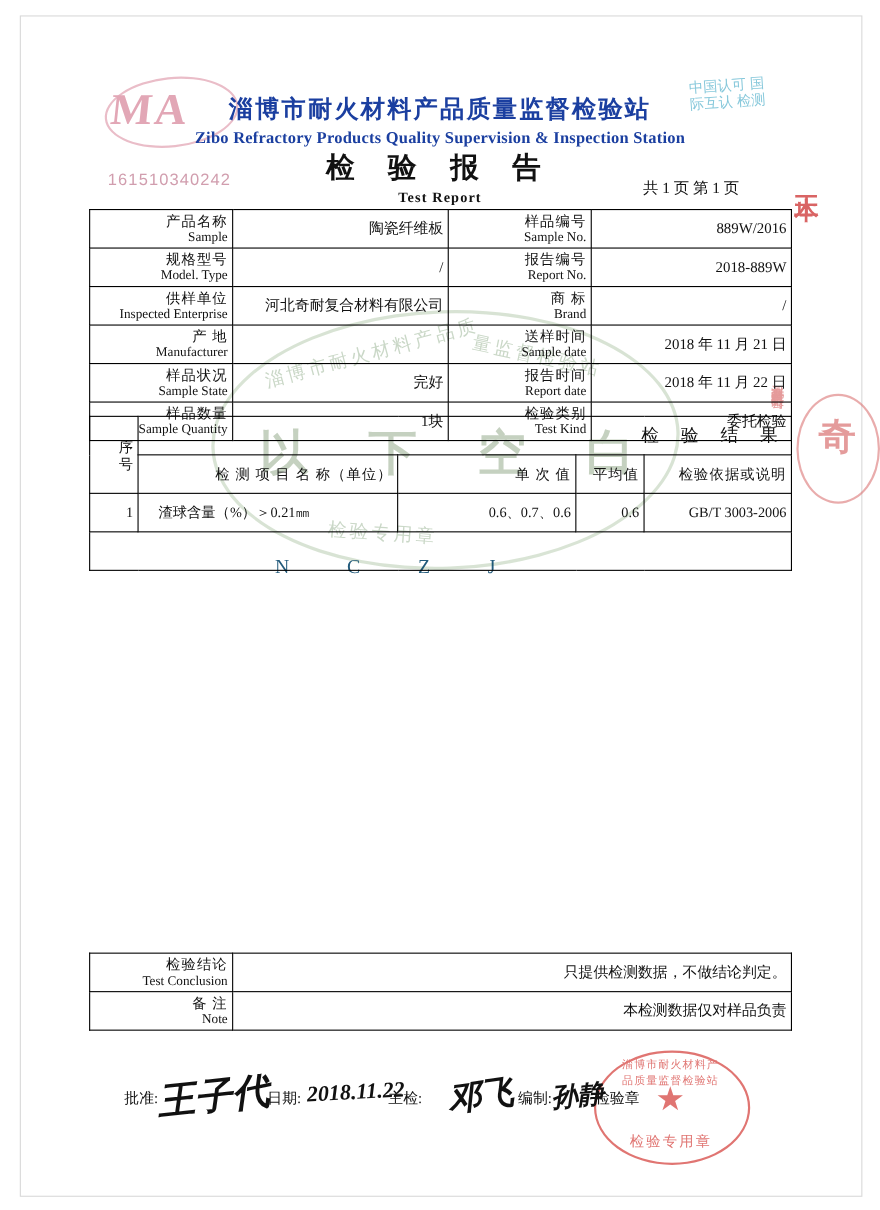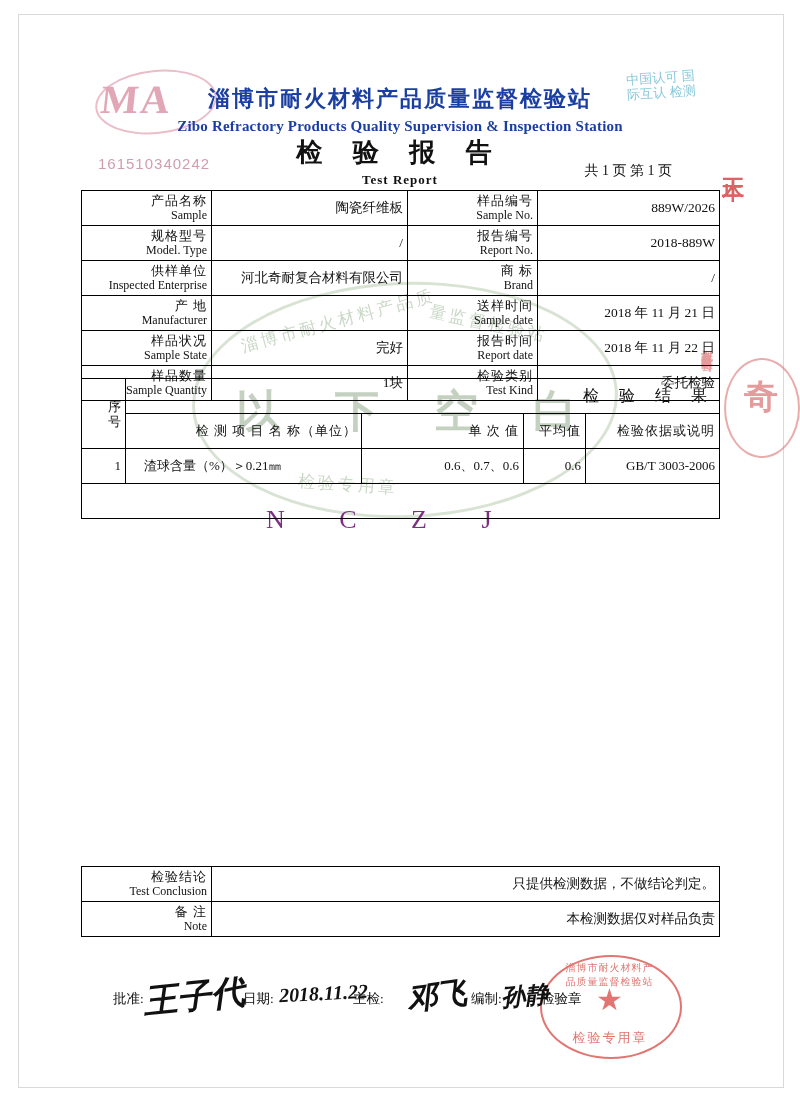--- a/index.html
+++ b/index.html
@@ -139,23 +139,23 @@
   .watermark-big {
     left: 236px; top: 382px;
     color: #bcc9b6;
     font-size: 44px;
     letter-spacing: 22px;
     font-weight: bold;
     opacity: 0.85;
     white-space: nowrap;
   }
   .watermark-nczj {
-    left: 266px; top: 505px;
-    color: #701a75;
-    font-size: 26px;
+    left: 250px; top: 505px;
+    color: #0c4a6e;
+    font-size: 18px;
     letter-spacing: 24px;
     opacity: 0.9;
     white-space: nowrap;
   }
 
   .bottom-seal {
     left: 540px; top: 955px;
     width: 140px; height: 110px;
     opacity: 0.8;
   }
@@ -407,21 +407,21 @@
       <tr>
         <td class="lbl">
           <span class="cn">产品名称</span>
           <span class="en">Sample</span>
         </td>
         <td class="val">陶瓷纤维板</td>
         <td class="lbl">
           <span class="cn">样品编号</span>
           <span class="en">Sample No.</span>
         </td>
-        <td class="val">889W/2026</td>
+        <td class="val">889W/2016</td>
       </tr>
 
       <tr>
         <td class="lbl">
           <span class="cn">规格型号</span>
           <span class="en">Model. Type</span>
         </td>
         <td class="val">/</td>
         <td class="lbl">
           <span class="cn">报告编号</span>

